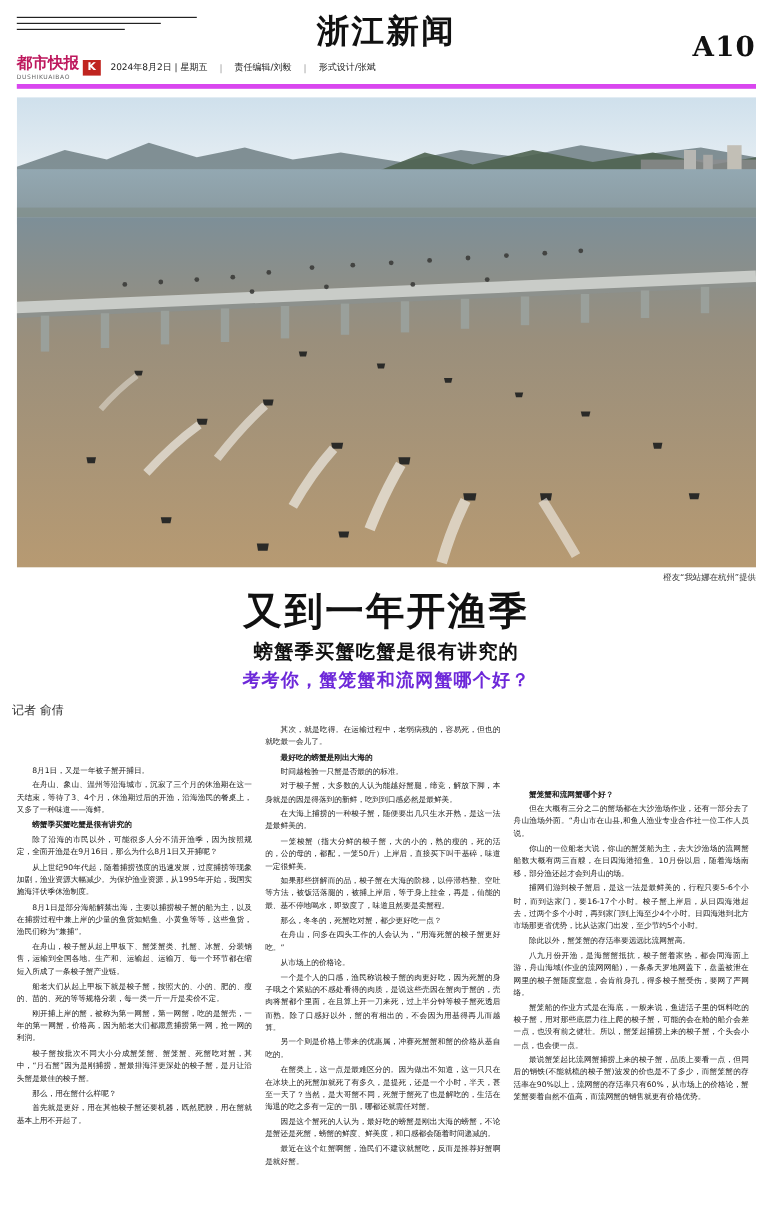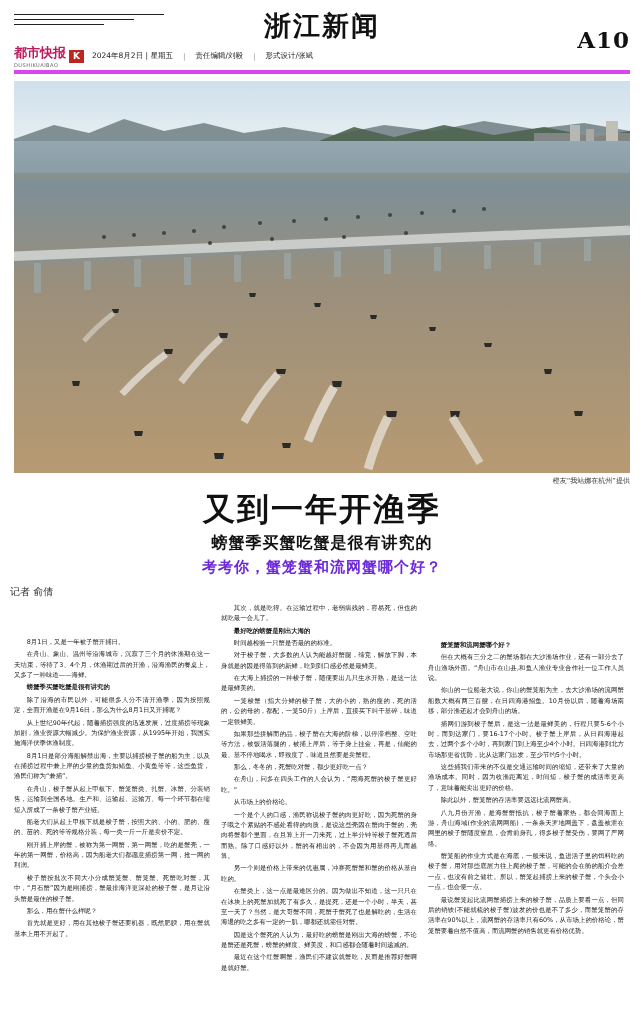--- a/index.html
+++ b/index.html
@@ -249,21 +249,20 @@
         <p class="">另一个则是价格上带来的优惠属，冲赛死蟹蟹和蟹的价格从基自吃的。</p>
         <p class="">在蟹类上，这一点是最难区分的。因为做出不知道，这一只只在在冰块上的死蟹加就死了有多久，是提死，还是一个小时，半天，甚至一天了？当然，是大哥蟹不同，死蟹于蟹死了也是解吃的，生活在海退的吃之多有一定的一肌，哪都还就需任对蟹。</p>
         <p class="">因是这个蟹死的人认为，最好吃的螃蟹是刚出大海的螃蟹，不论是蟹还是死蟹，螃蟹的鲜度、鲜美度，和口感都会随着时间递减的。</p>
         <p class="">最近在这个红蟹啊蟹，渔民们不建议就蟹吃，反而是推荐好蟹啊是就好蟹。</p>
       </div>
     <div class="col">
         <p class="sub">蟹笼蟹和流网蟹哪个好？</p>
         <p class="">但在大概有三分之二的蟹场都在大沙渔场作业，还有一部分去了舟山渔场外面。“舟山市在山县,和鱼人渔业专业合作社一位工作人员说。</p>
         <p class="">你山的一位船老大说，你山的蟹笼船为主，去大沙渔场的流网蟹船数大概有两三百艘，在日四海港招鱼。10月份以后，随着海场南移，部分渔还起才会到舟山的场。</p>
         <p class="">捕网们游到梭子蟹后，是这一法是最鲜美的，行程只要5-6个小时，而到达家门，要16-17个小时。梭子蟹上岸后，从日四海港起去，过两个多个小时，再到家门到上海至少4个小时。日四海港到北方市场那更省优势，比从达家门出发，至少节约5个小时。</p>
-        <p class="">这些捕我们带来的不仅是交通运输时间的缩短，还带来了大量的渔场成本。同时，因为收渔距离近，时间短，梭子蟹的成活率更高了，意味着能卖出更好的价格。</p>
         <p class="">除此以外，蟹笼蟹的存活率要远远比流网蟹高。</p>
         <p class="">八九月份开渔，是海蟹蟹抵抗，梭子蟹着家热，都会同海面上游，舟山海域(作业的流网网船)，一条条天罗地网盖下，盘盖被泄在网里的梭子蟹随度窒息，会肯前身孔，得多梭子蟹受伤，要网了严网络。</p>
         <p class="">蟹笼船的作业方式是在海底，一般来说，鱼进活子里的饵料吃的梭子蟹，用对那些底层力往上爬的梭子蟹，可能的会在舱的船介会差一点，也没有前之健壮。所以，蟹笼起捕捞上来的梭子蟹，个头会小一点，也会便一点。</p>
         <p class="">最说蟹笼起比流网蟹捕捞上来的梭子蟹，品质上要看一点，但同后的销铁(不能就梳的梭子蟹)波发的价也是不了多少，而蟹笼蟹的存活率在90%以上，流网蟹的存活率只有60%，从市场上的价格论，蟹笼蟹要着自然不值高，而流网蟹的销售就更有价格优势。</p>
       </div>
   </div>
 
 </div>
 
 </body></html>

